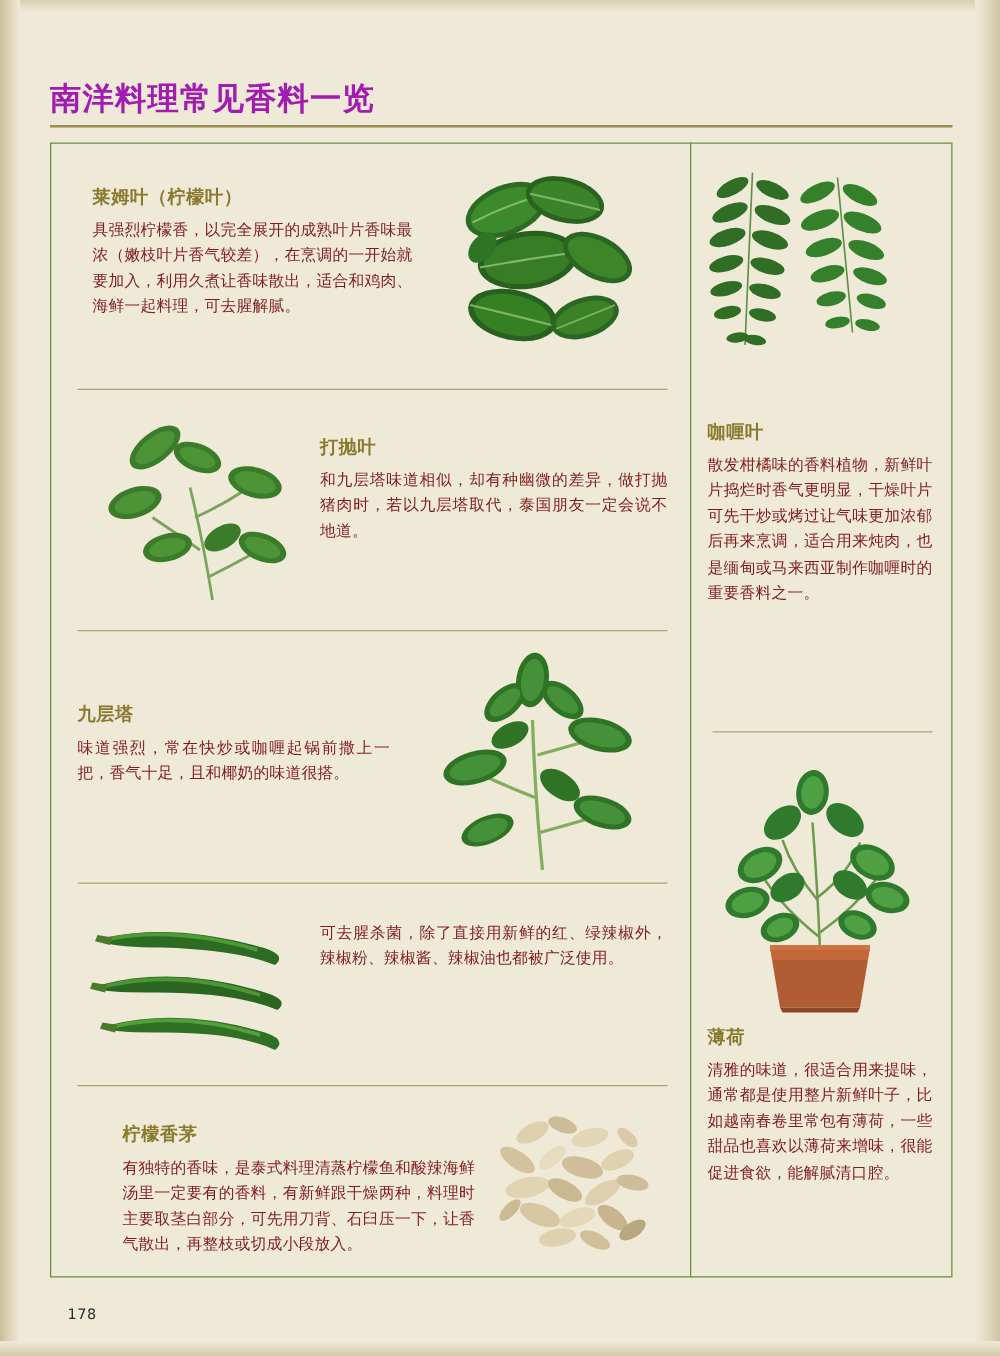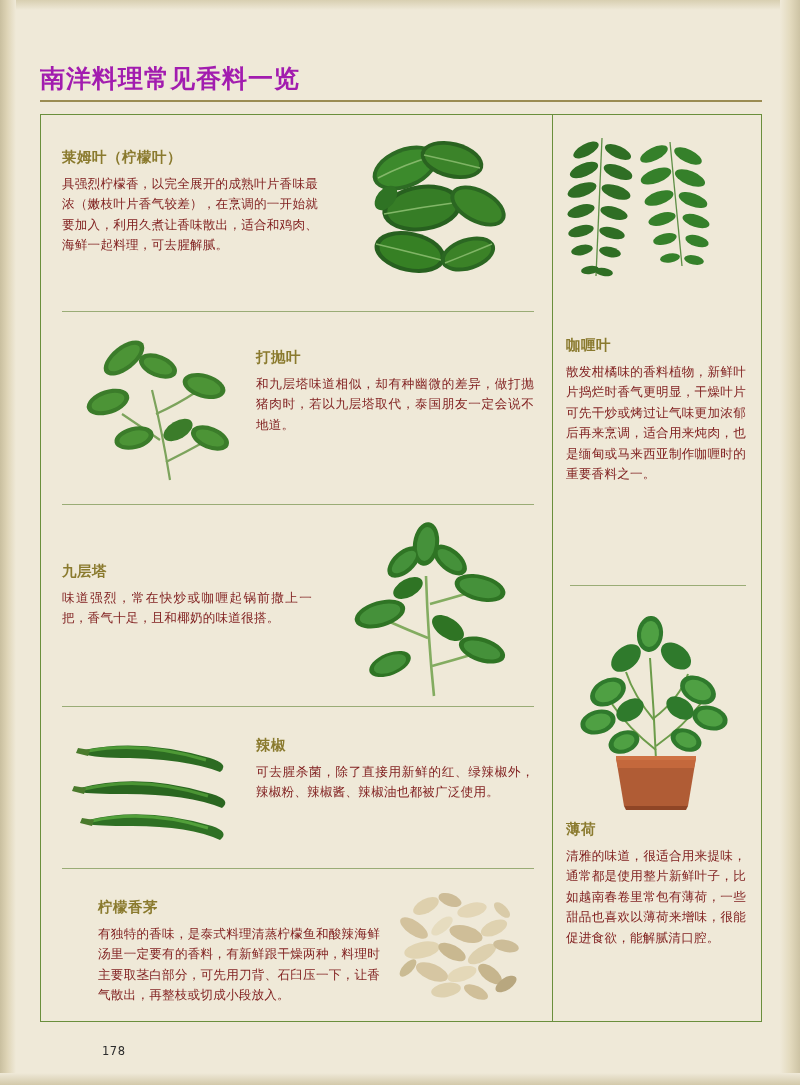--- a/index.html
+++ b/index.html
@@ -90,21 +90,20 @@
 
   .photo { position: absolute; }
   .photo svg { display: block; }
 
   .page-number {
     position: absolute;
     left: 54px; top: 1044px;
     font-size: 11.5px;
     color: #2c2c2c;
     letter-spacing: 0.5px;
-    margin-left: 48px;
   }
 </style>
 </head>
 <body>
 
 <div class="page">
 
   <div class="edge-top"></div>
   <div class="edge-left"></div>
   <div class="edge-right"></div>
@@ -116,21 +115,21 @@
   <div class="frame"></div>
   <div class="col-divider"></div>
 
   <div class="hr" style="left:62px; top:311px; width:472px;"></div>
   <div class="hr" style="left:62px; top:504px; width:472px;"></div>
   <div class="hr" style="left:62px; top:706px; width:472px;"></div>
   <div class="hr" style="left:62px; top:868px; width:472px;"></div>
 
   <div class="hr" style="left:570px; top:585px; width:176px;"></div>
 
-  <div class="entry" style="left:62px; top:148px; width:256px;font-family:Liberation Serif, serif;">
+  <div class="entry" style="left:74px; top:148px; width:256px;font-family:Liberation Serif, serif;">
     <div class="entry-title">莱姆叶（柠檬叶）</div>
     <div class="entry-body">具强烈柠檬香，以完全展开的成熟叶片香味最浓（嫩枝叶片香气较差），在烹调的一开始就要加入，利用久煮让香味散出，适合和鸡肉、海鲜一起料理，可去腥解腻。</div>
   </div>
   <div class="photo" style="left:350px; top:130px;">
     <svg width="190" height="165" viewBox="0 0 190 165">
       <g>
         <ellipse cx="55" cy="38" rx="34" ry="20" fill="#2d6b24" transform="rotate(-22 55 38)"></ellipse>
         <ellipse cx="55" cy="38" rx="30" ry="16" fill="#3c8a2c" transform="rotate(-22 55 38)"></ellipse>
         <path d="M28 48 Q55 34 84 26" stroke="#84b86a" stroke-width="1.6" fill="none"></path>
         <ellipse cx="102" cy="30" rx="32" ry="18" fill="#2a6320" transform="rotate(14 102 30)"></ellipse>
@@ -314,21 +313,20 @@
         <path d="M10 68 Q70 52 142 74 Q162 80 152 88 Q118 74 56 74 Q20 74 10 72 Z" fill="#2a6620"></path>
         <path d="M14 69 Q72 55 138 76" stroke="#4b9534" stroke-width="3" fill="none"></path>
         <path d="M4 66 L16 68 L14 74 L2 71 Z" fill="#4a7a2c"></path>
         <path d="M18 100 Q74 86 142 106 Q160 112 150 120 Q120 106 62 106 Q26 106 18 104 Z" fill="#2f7024"></path>
         <path d="M22 101 Q76 89 138 108" stroke="#52a03a" stroke-width="3" fill="none"></path>
         <path d="M12 98 L24 100 L22 106 L10 103 Z" fill="#4a7a2c"></path>
       </g>
     </svg>
   </div>
   <div class="entry" style="left:256px; top:736px; width:278px;">
-    <div class="entry-title">辣椒</div>
     <div class="entry-body">可去腥杀菌，除了直接用新鲜的红、绿辣椒外，辣椒粉、辣椒酱、辣椒油也都被广泛使用。</div>
   </div>
 
   <div class="entry" style="left:62px; top:898px; width:282px;margin-left:36px;">
     <div class="entry-title">柠檬香茅</div>
     <div class="entry-body">有独特的香味，是泰式料理清蒸柠檬鱼和酸辣海鲜汤里一定要有的香料，有新鲜跟干燥两种，料理时主要取茎白部分，可先用刀背、石臼压一下，让香气散出，再整枝或切成小段放入。</div>
   </div>
   <div class="photo" style="left:386px; top:884px;">
     <svg width="150" height="128" viewBox="0 0 150 128">
       <g>

